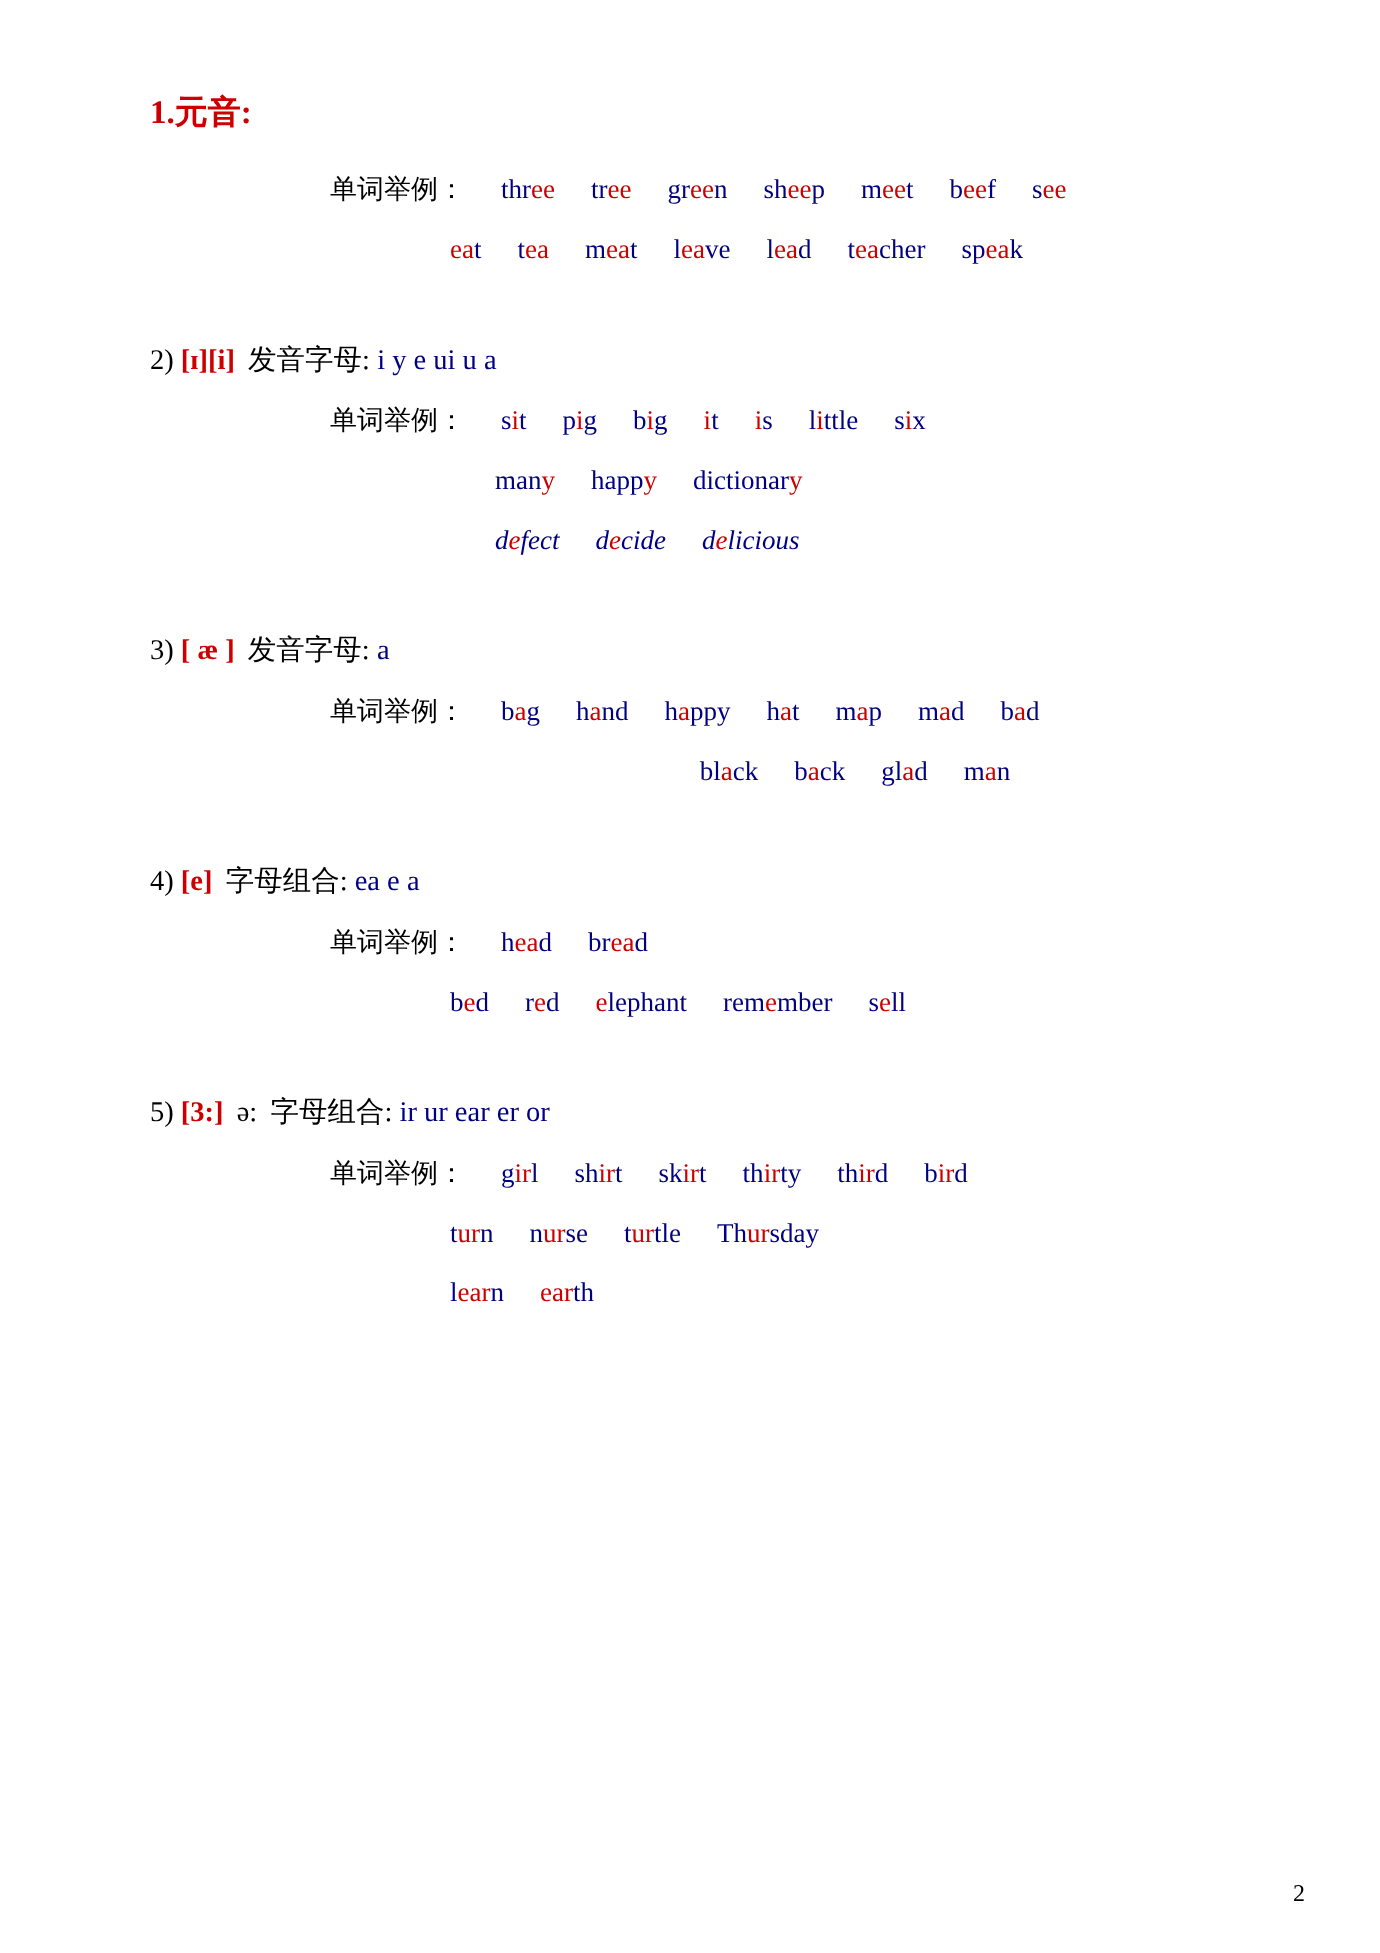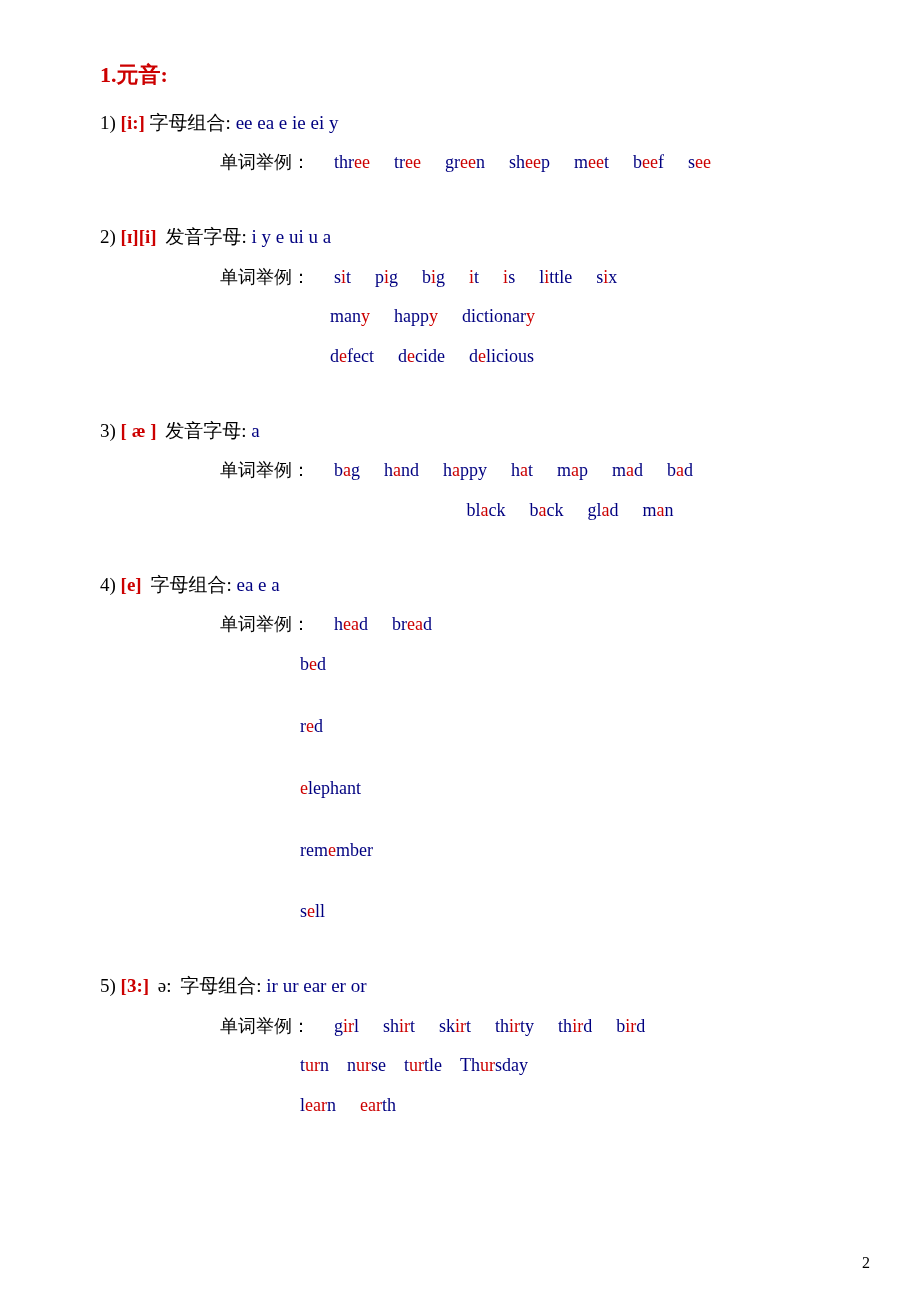--- a/index.html
+++ b/index.html
@@ -48,36 +48,39 @@
       color: #000000;
       font-size: 16px;
     }
   </style>
 </head>
 <body>
 
 <div class="section-title">1.元音:</div>
 
 <div class="phoneme-block">
-  <div class="phoneme-header">
-    <span class="black">1)</span>
-    <strong class="red">[i:]</strong>
-    <span class="black">字母组合:</span>
-    <span class="blue">ee  ea  e  ie  ei  y</span>
-  </div>
   <div class="examples-block">
     <div class="example-row">
       <span class="black">单词举例：</span>
       <span>thr<span class="red">ee</span></span>
       <span>tr<span class="red">ee</span></span>
       <span>gr<span class="red">ee</span>n</span>
       <span>sh<span class="red">ee</span>p</span>
       <span>m<span class="red">ee</span>t</span>
       <span>b<span class="red">ee</span>f</span>
       <span>s<span class="red">ee</span></span>
+    </div>
+    <div class="example-row" style="padding-left:80px;">
+      <span><span class="red">ea</span>t</span>
+      <span>t<span class="red">ea</span></span>
+      <span>m<span class="red">ea</span>t</span>
+      <span>l<span class="red">ea</span>ve</span>
+      <span>l<span class="red">ea</span>d</span>
+      <span>t<span class="red">ea</span>cher</span>
+      <span>sp<span class="red">ea</span>k</span>
     </div>
   </div>
 </div>
 
 <div class="phoneme-block">
   <div class="phoneme-header">
     <span class="black">2)</span>
     <strong class="red">[ɪ][i]</strong>
     <span class="black" style="margin-left:4px;">发音字母:</span>
     <span class="blue">i  y  e  ui  u  a</span>
@@ -91,21 +94,21 @@
       <span><span class="red">i</span>t</span>
       <span><span class="red">i</span>s</span>
       <span>l<span class="red">i</span>ttle</span>
       <span>s<span class="red">i</span>x</span>
     </div>
     <div class="example-row" style="padding-left:110px;">
       <span>man<span class="red">y</span></span>
       <span>happ<span class="red">y</span></span>
       <span>dictionar<span class="red">y</span></span>
     </div>
-    <div class="example-row" style="padding-left:110px;">
+    <div class="example-row" style="padding-left:110px;font-style:italic;">
       <span>d<span class="red">e</span>fect</span>
       <span>d<span class="red">e</span>cide</span>
       <span>d<span class="red">e</span>licious</span>
     </div>
   </div>
 </div>
 
 <div class="phoneme-block">
   <div class="phoneme-header">
     <span class="black">3)</span>
@@ -139,21 +142,21 @@
     <strong class="red">[e]</strong>
     <span class="black" style="margin-left:4px;">字母组合:</span>
     <span class="blue">ea   e   a</span>
   </div>
   <div class="examples-block">
     <div class="example-row">
       <span class="black">单词举例：</span>
       <span>h<span class="red">ea</span>d</span>
       <span>br<span class="red">ea</span>d</span>
     </div>
-    <div class="example-row" style="padding-left:80px;flex-direction:column;">
+    <div class="example-row" style="padding-left:80px;">
       <span>b<span class="red">e</span>d</span>
       <span>r<span class="red">e</span>d</span>
       <span><span class="red">e</span>lephant</span>
       <span>rem<span class="red">e</span>mber</span>
       <span>s<span class="red">e</span>ll</span>
     </div>
   </div>
 </div>
 
 <div class="phoneme-block">
@@ -167,21 +170,21 @@
   <div class="examples-block">
     <div class="example-row">
       <span class="black">单词举例：</span>
       <span>g<span class="red">ir</span>l</span>
       <span>sh<span class="red">ir</span>t</span>
       <span>sk<span class="red">ir</span>t</span>
       <span>th<span class="red">ir</span>ty</span>
       <span>th<span class="red">ir</span>d</span>
       <span>b<span class="red">ir</span>d</span>
     </div>
-    <div class="example-row" style="padding-left:80px;gap:18px;">
+    <div class="example-row" style="padding-left:80px;">
       <span>t<span class="red">ur</span>n</span>
       <span>n<span class="red">ur</span>se</span>
       <span>t<span class="red">ur</span>tle</span>
       <span>Th<span class="red">ur</span>sday</span>
     </div>
     <div class="example-row" style="padding-left:80px;">
       <span>l<span class="red">ear</span>n</span>
       <span><span class="red">ear</span>th</span>
     </div>
   </div>

